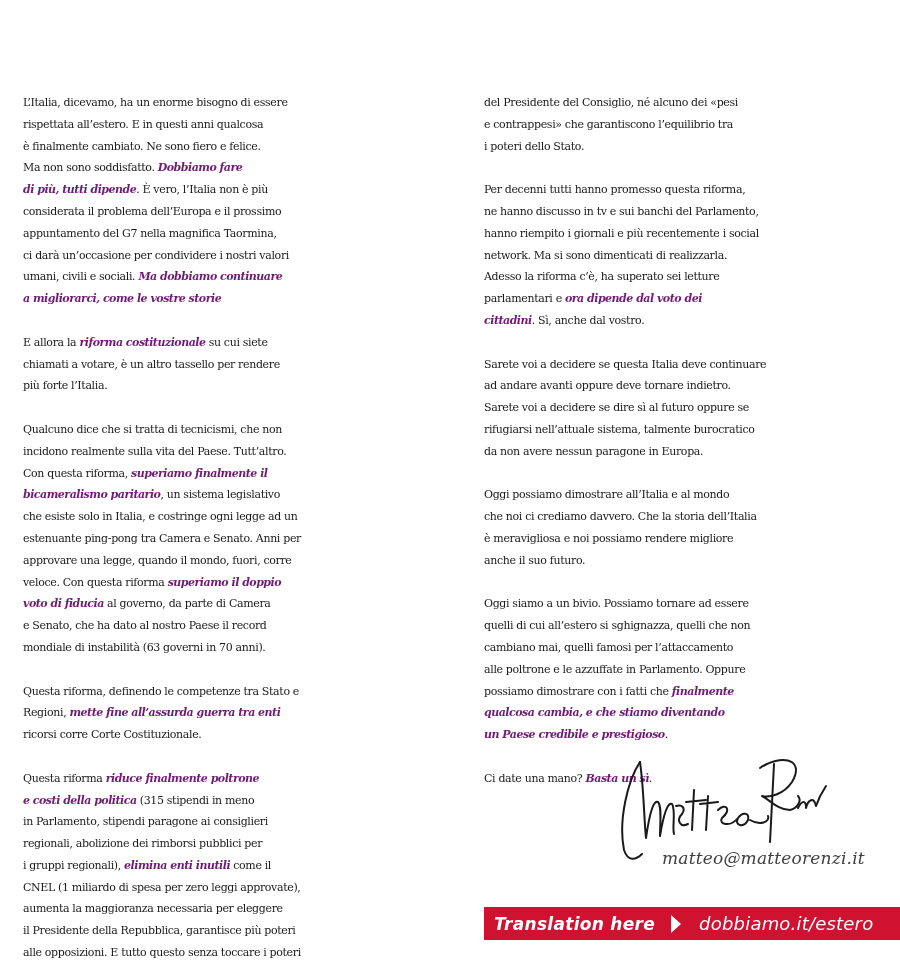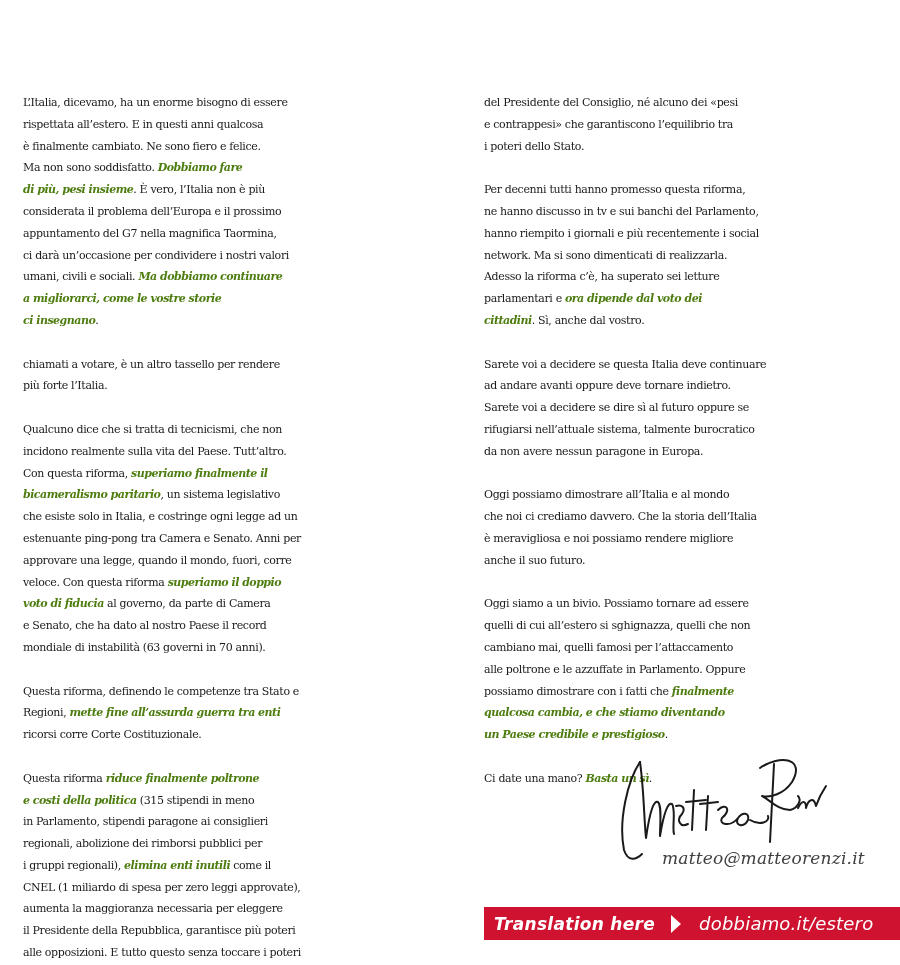--- a/index.html
+++ b/index.html
@@ -4,21 +4,21 @@
 <style>
   html, body { margin:0; padding:0; background:#ffffff; }
   body { width:900px; height:965px; position:relative; overflow:hidden;
          font-family:"DejaVu Serif","Liberation Serif",serif; color:#1a1a1a; }
   .col { position:absolute; top:52px; font-size:11px; line-height:21.8px;
          letter-spacing:-0.35px;margin-top:40px; }
   .col.left { left:23px; width:420px; }
   .col.right { left:484px; width:412px; }
   .line { white-space:nowrap; display:block; height:21.8px; }
   .gap { display:block; height:21.8px; }
-  .hl { color:#4d7c0f; font-style:italic; font-weight:bold; letter-spacing:-0.5px; }
+  .hl { color:#701a75; font-style:italic; font-weight:bold; letter-spacing:-0.5px; }
   .signature { position:absolute; left:610px; top:750px; width:220px; height:120px; }
   .email { position:absolute; left:662px; top:848px; font-family:"DejaVu Serif","Liberation Serif",serif;
            font-style:italic; font-size:17px; color:#404040; letter-spacing:0.2px; }
   .banner { position:absolute; left:484px; top:907px; width:416px; height:33px; background:#cf1230;
             display:flex; align-items:center; color:#ffffff;gap:6px; }
   .banner-label { font-family:"DejaVu Sans","Liberation Sans",sans-serif; font-weight:bold; font-style:italic;
                   font-size:17px; margin-left:10px; letter-spacing:0.3px; }
   .banner-arrow { width:0; height:0; border-top:9px solid transparent; border-bottom:9px solid transparent;
                   border-left:10px solid #ffffff; margin-left:10px; margin-right:12px; }
   .banner-url { font-family:"DejaVu Sans","Liberation Sans",sans-serif; font-style:italic; font-size:18px;
@@ -26,30 +26,30 @@
 </style>
 </head>
 <body>
 
 <div class="col left">
   <div class="para">
       <span class="line"><span>L’Italia, dicevamo, ha un enorme bisogno di essere</span></span>
       <span class="line"><span>rispettata all’estero. E in questi anni qualcosa</span></span>
       <span class="line"><span>è finalmente cambiato. Ne sono fiero e felice.</span></span>
       <span class="line"><span>Ma non sono soddisfatto. </span><span class="hl">Dobbiamo fare</span></span>
-      <span class="line"><span class="hl">di più, pesi insieme</span><span>. È vero, l’Italia non è più</span></span>
+      <span class="line"><span class="hl">di più, tutti dipende</span><span>. È vero, l’Italia non è più</span></span>
       <span class="line"><span>considerata il problema dell’Europa e il prossimo</span></span>
       <span class="line"><span>appuntamento del G7 nella magnifica Taormina,</span></span>
       <span class="line"><span>ci darà un’occasione per condividere i nostri valori</span></span>
       <span class="line"><span>umani, civili e sociali. </span><span class="hl">Ma dobbiamo continuare</span></span>
       <span class="line"><span class="hl">a migliorarci, come le vostre storie</span></span>
-      <span class="line"><span class="hl">ci insegnano</span><span>.</span></span>
     </div>
   <span class="gap"></span>
   <div class="para">
+      <span class="line"><span>E allora la </span><span class="hl">riforma costituzionale</span><span> su cui siete</span></span>
       <span class="line"><span>chiamati a votare, è un altro tassello per rendere</span></span>
       <span class="line"><span>più forte l’Italia.</span></span>
     </div>
   <span class="gap"></span>
   <div class="para">
       <span class="line"><span>Qualcuno dice che si tratta di tecnicismi, che non</span></span>
       <span class="line"><span>incidono realmente sulla vita del Paese. Tutt’altro.</span></span>
       <span class="line"><span>Con questa riforma, </span><span class="hl">superiamo finalmente il</span></span>
       <span class="line"><span class="hl">bicameralismo paritario</span><span>, un sistema legislativo</span></span>
       <span class="line"><span>che esiste solo in Italia, e costringe ogni legge ad un</span></span>

